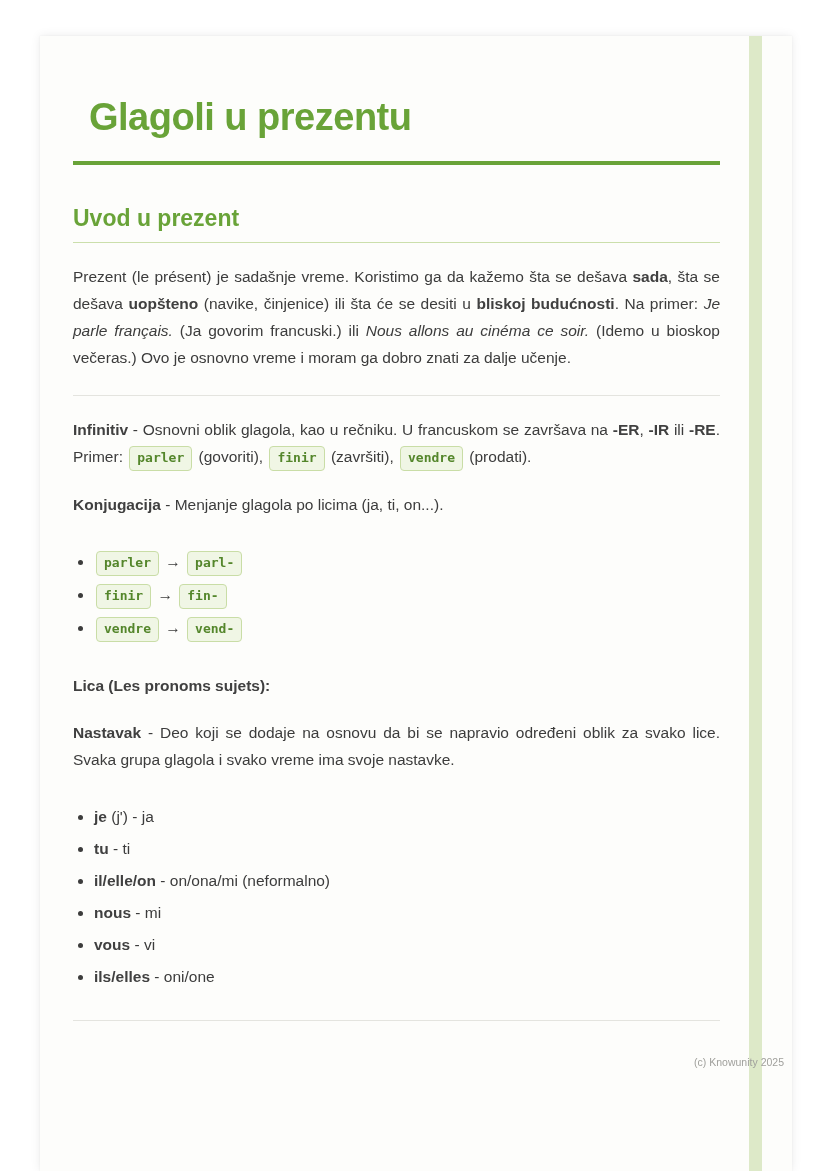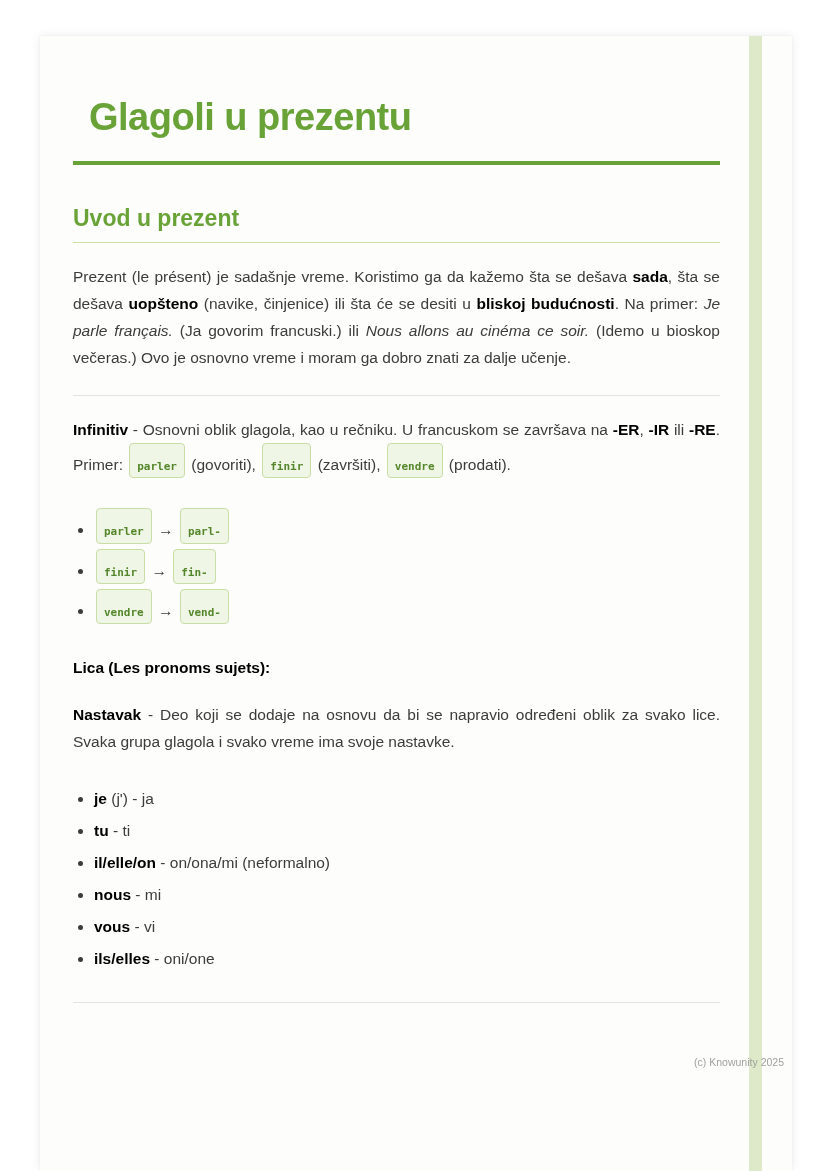--- a/index.html
+++ b/index.html
@@ -57,33 +57,33 @@
   ul {
     margin: 30px 0;
     padding-left: 21px;
   }
   li {
     margin: 5px 0;
     font-size: 15.5px;
     line-height: 27px;
     color: var(--body, #3c3c3c);
   }
-  .b { font-weight: 700; color: #000000; }
+  .b { font-weight: 700; color: #404040; }
   .i { font-style: italic; }
   .chip {
     display: inline-block;
     font-family: "DejaVu Sans Mono", "Liberation Mono", monospace;
-    font-size: 11px;
+    font-size: 13px;
     font-weight: 700;
     line-height: 1.3;
     color: var(--chip-text, #54862b);
     background: var(--chip-bg, #f0f6e5);
     border: 1px solid var(--chip-border, #c9dda6);
     border-radius: 4px;
-    padding: 16px 7px 3px 7px;
+    padding: 3px 7px 3px 7px;
     margin: 0 2px;
     vertical-align: baseline;
   }
   hr.section-divider {
     border: none;
     border-top: 1px solid var(--divider, #e4e4df);
     margin: 24px 0 0 0;
   }
   .watermark {
     position: absolute;
@@ -101,20 +101,21 @@
   <h1>Glagoli u prezentu</h1>
   <hr class="title-rule">
   <main>
       <section>
         <h2>Uvod u prezent</h2>
         <p><span>Prezent (le présent) je sadašnje vreme. Koristimo ga da kažemo šta se dešava </span><span class="b">sada</span><span>, šta se dešava </span><span class="b">uopšteno</span><span> (navike, činjenice) ili šta će se desiti u </span><span class="b">bliskoj budućnosti</span><span>. Na primer: </span><span class="i">Je parle français.</span><span> (Ja govorim francuski.) ili </span><span class="i">Nous allons au cinéma ce soir.</span><span> (Idemo u bioskop večeras.) Ovo je osnovno vreme i moram ga dobro znati za dalje učenje.</span></p>
       </section>
       <hr class="section-divider">
       <section>
         <p><span class="b">Infinitiv</span><span> - Osnovni oblik glagola, kao u rečniku. U francuskom se završava na </span><span class="b">-ER</span><span>, </span><span class="b">-IR</span><span> ili </span><span class="b">-RE</span><span>. Primer: </span><code class="chip">parler</code><span> (govoriti), </span><code class="chip">finir</code><span> (završiti), </span><code class="chip">vendre</code><span> (prodati).</span></p>
+        <p><span class="b">Konjugacija</span><span> - Menjanje glagola po licima (ja, ti, on...).</span></p>
         <ul>
           <li><code class="chip">parler</code><span> → </span><code class="chip">parl-</code></li>
           <li><code class="chip">finir</code><span> → </span><code class="chip">fin-</code></li>
           <li><code class="chip">vendre</code><span> → </span><code class="chip">vend-</code></li>
         </ul>
         <p><span class="b">Lica (Les pronoms sujets):</span></p>
         <p><span class="b">Nastavak</span><span> - Deo koji se dodaje na osnovu da bi se napravio određeni oblik za svako lice. Svaka grupa glagola i svako vreme ima svoje nastavke.</span></p>
         <ul>
           <li><span class="b">je</span><span> (j') - ja</span></li>
           <li><span class="b">tu</span><span> - ti</span></li>

